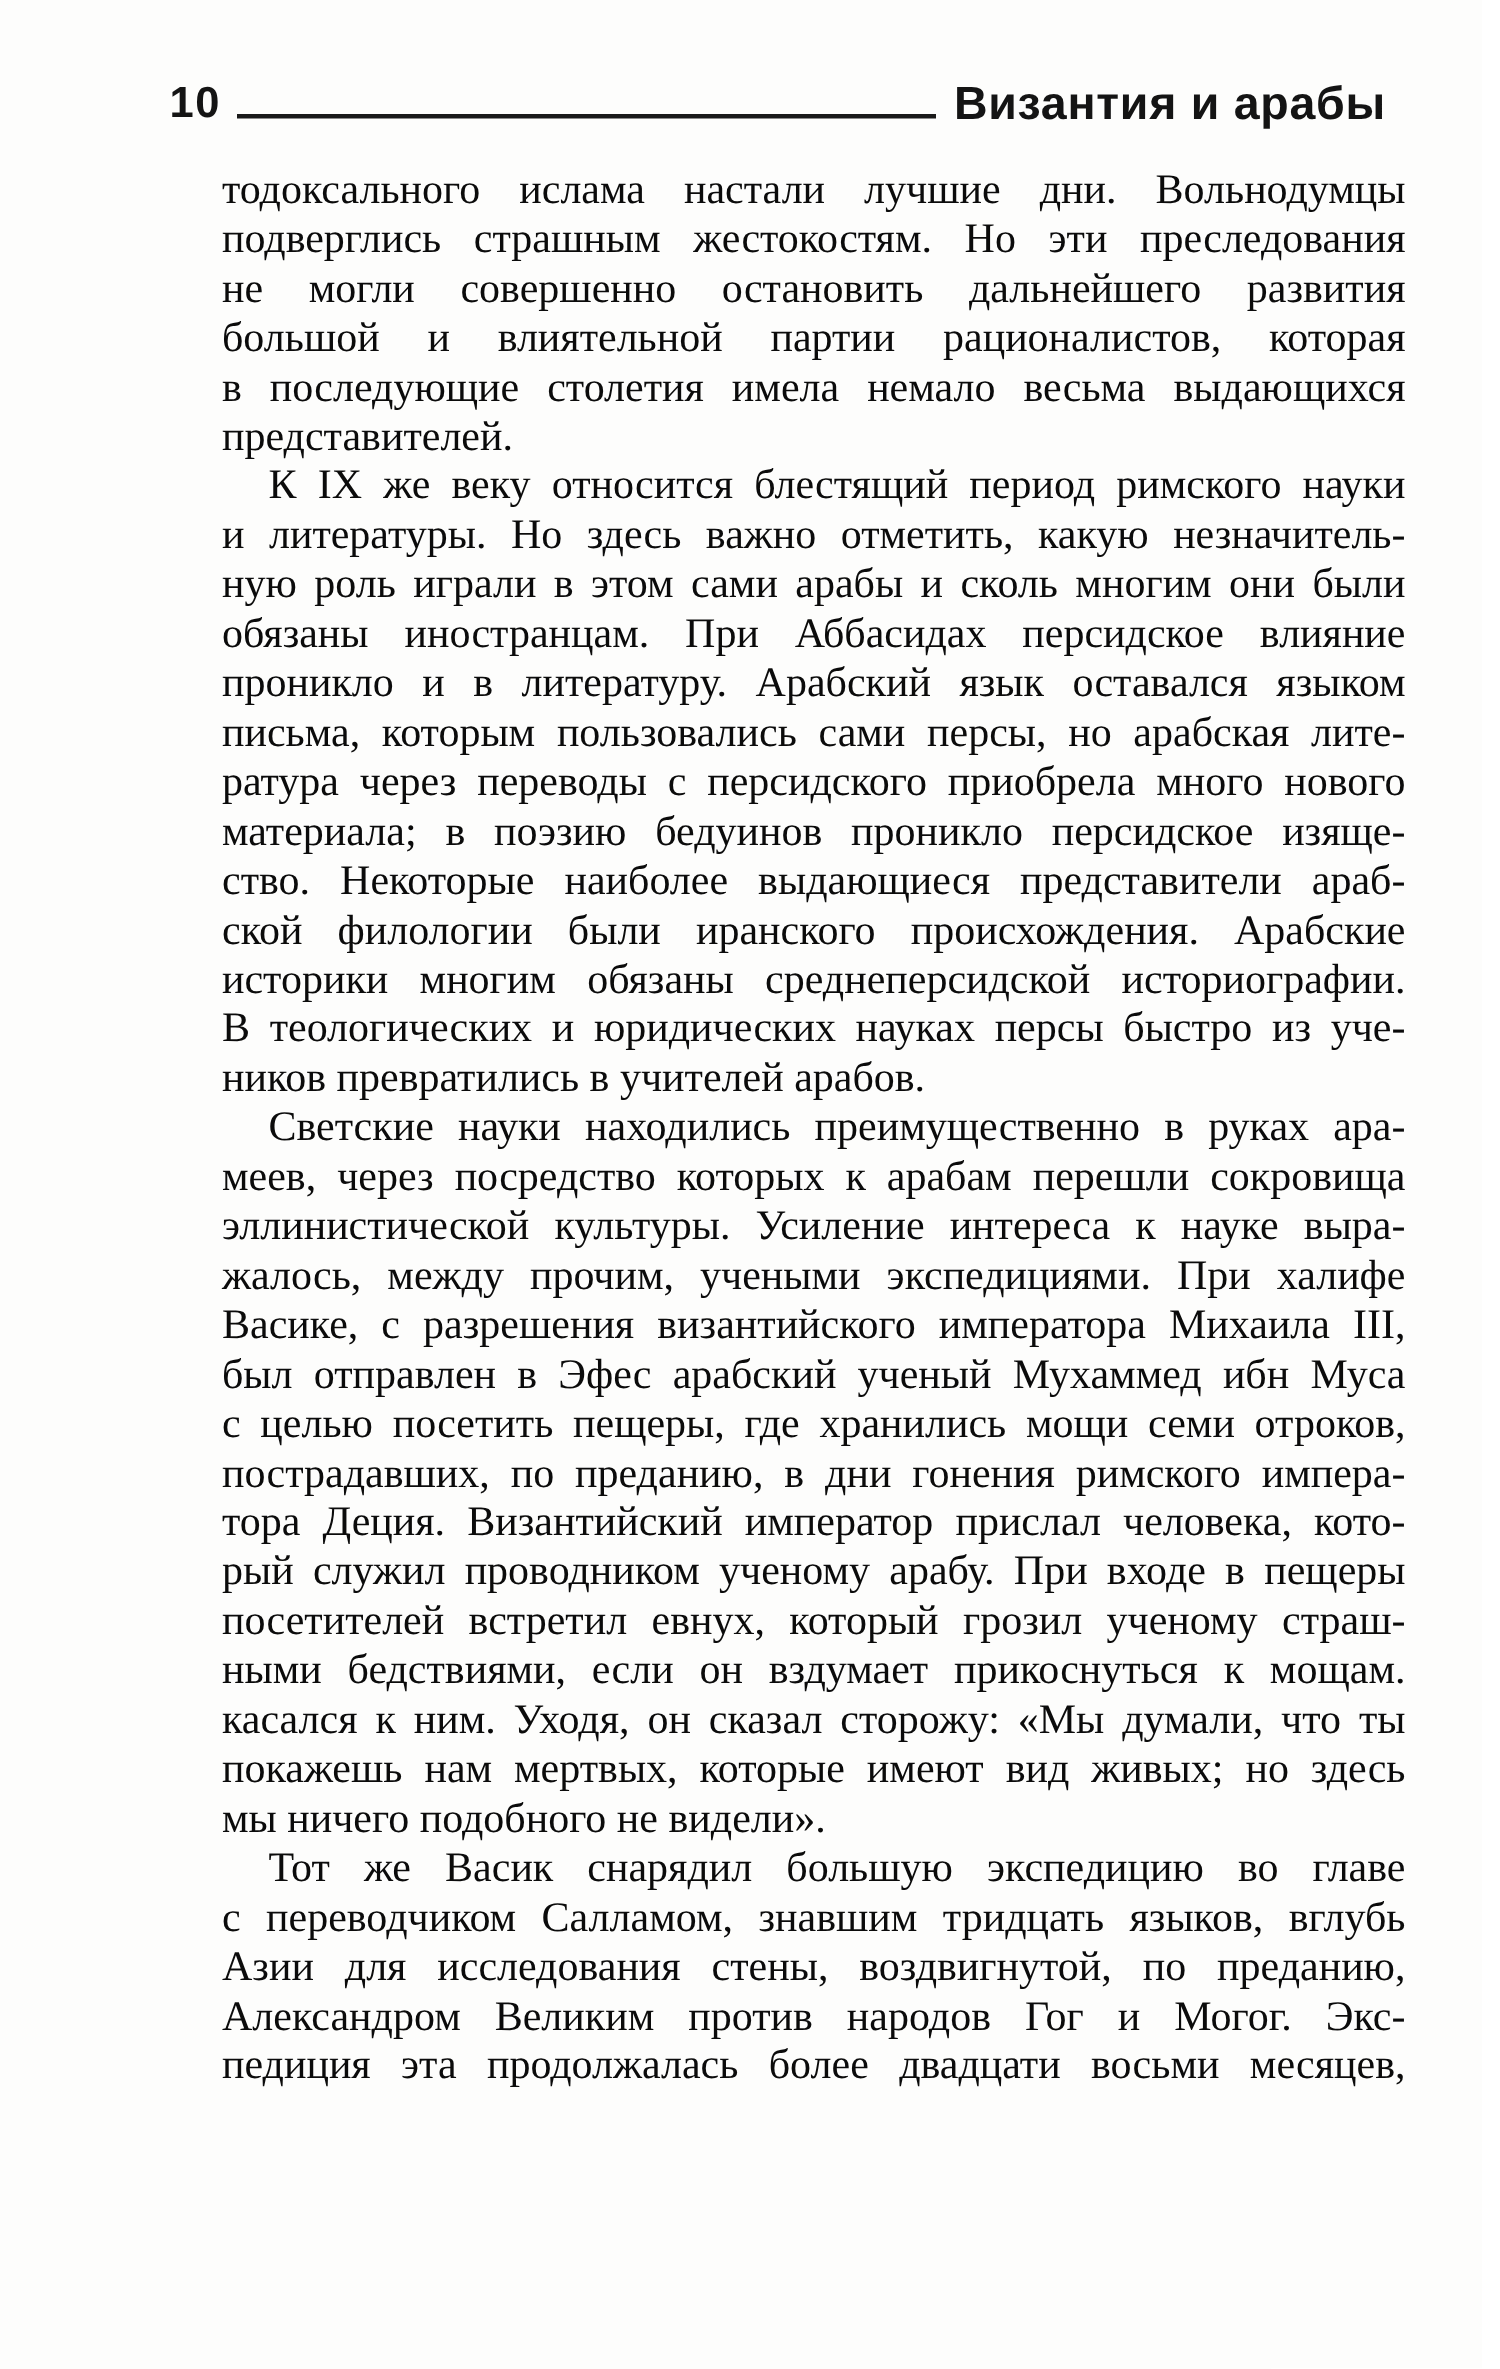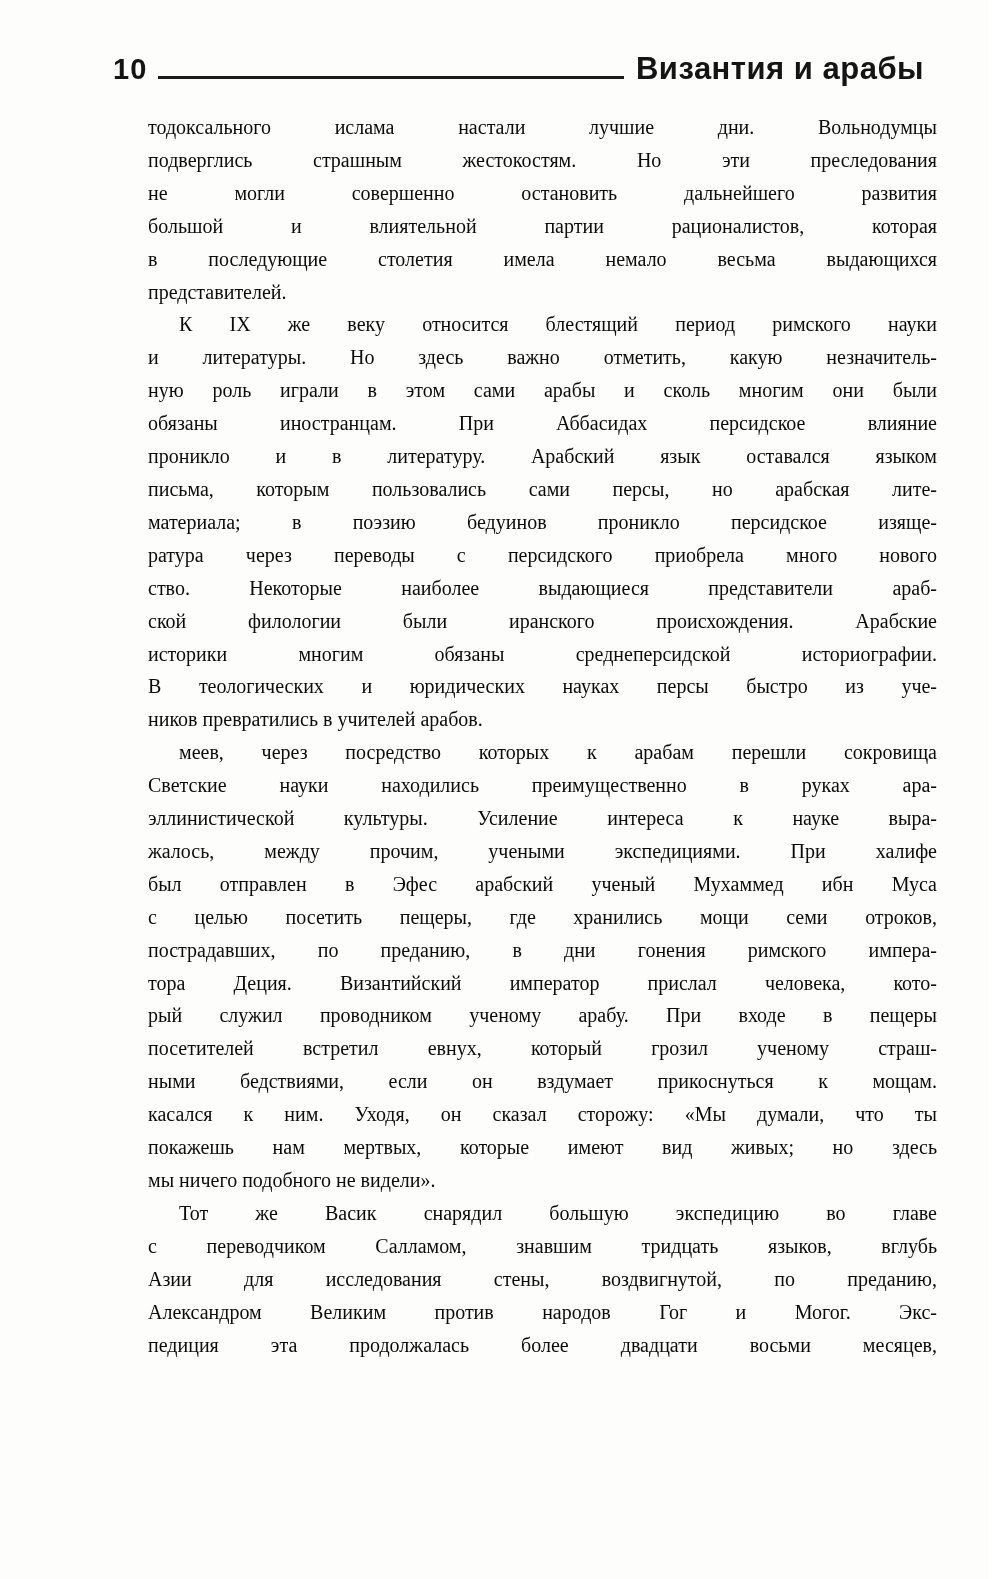--- a/index.html
+++ b/index.html
@@ -39,21 +39,21 @@
     line-height: 30px;
     letter-spacing: 0.5px;
   }
   
   .body-text {
     position: absolute;
     top: 111px;
     left: 148px;
     width: 789px;
     font-family: "Liberation Serif", serif;
-    font-size: 20px;
+    font-size: 28px;
     line-height: 32.9px;
     color: #0b0b0b;
   }
   .para { margin: 0; }
   .line {
     text-align: justify;
     text-align-last: justify;
     white-space: normal;
   }
   .line.last {
@@ -82,33 +82,34 @@
         <div class="line">в последующие столетия имела немало весьма выдающихся</div>
         <div class="line last">представителей.</div>
       </div>
       <div class="para indented">
         <div class="line">К IX же веку относится блестящий период римского науки</div>
         <div class="line">и литературы. Но здесь важно отметить, какую незначитель-</div>
         <div class="line">ную роль играли в этом сами арабы и сколь многим они были</div>
         <div class="line">обязаны иностранцам. При Аббасидах персидское влияние</div>
         <div class="line">проникло и в литературу. Арабский язык оставался языком</div>
         <div class="line">письма, которым пользовались сами персы, но арабская лите-</div>
+        <div class="line">ратура через переводы с персидского приобрела много нового</div>
         <div class="line">материала; в поэзию бедуинов проникло персидское изяще-</div>
-        <div class="line">ратура через переводы с персидского приобрела много нового</div>
         <div class="line">ство. Некоторые наиболее выдающиеся представители араб-</div>
         <div class="line">ской филологии были иранского происхождения. Арабские</div>
         <div class="line">историки многим обязаны среднеперсидской историографии.</div>
         <div class="line">В теологических и юридических науках персы быстро из уче-</div>
         <div class="line last">ников превратились в учителей арабов.</div>
       </div>
       <div class="para indented">
+        <div class="line">Светские науки находились преимущественно в руках ара-</div>
         <div class="line">меев, через посредство которых к арабам перешли сокровища</div>
-        <div class="line">Светские науки находились преимущественно в руках ара-</div>
         <div class="line">эллинистической культуры. Усиление интереса к науке выра-</div>
         <div class="line">жалось, между прочим, учеными экспедициями. При халифе</div>
+        <div class="line">Васике, с разрешения византийского императора Михаила III,</div>
         <div class="line">был отправлен в Эфес арабский ученый Мухаммед ибн Муса</div>
         <div class="line">с целью посетить пещеры, где хранились мощи семи отроков,</div>
         <div class="line">пострадавших, по преданию, в дни гонения римского импера-</div>
         <div class="line">тора Деция. Византийский император прислал человека, кото-</div>
         <div class="line">рый служил проводником ученому арабу. При входе в пещеры</div>
         <div class="line">посетителей встретил евнух, который грозил ученому страш-</div>
         <div class="line">ными бедствиями, если он вздумает прикоснуться к мощам.</div>
         <div class="line">касался к ним. Уходя, он сказал сторожу: «Мы думали, что ты</div>
         <div class="line">покажешь нам мертвых, которые имеют вид живых; но здесь</div>
         <div class="line last">мы ничего подобного не видели».</div>

